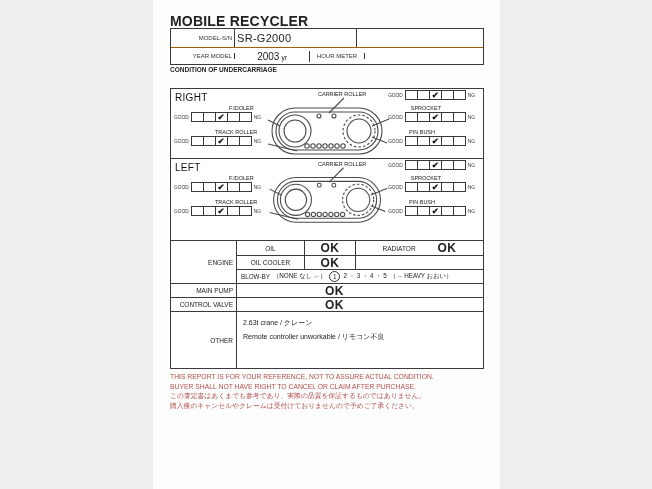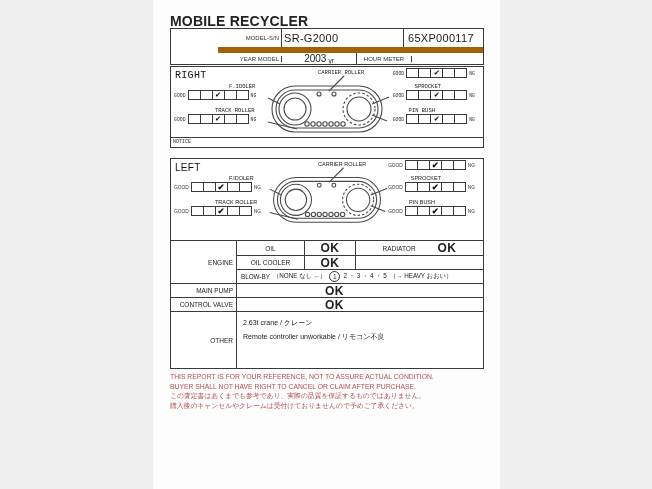--- a/index.html
+++ b/index.html
@@ -5,37 +5,37 @@
   * { margin:0; padding:0; box-sizing:border-box; }
   html,body { width:652px; height:489px; }
   body { font-family:"Liberation Sans", sans-serif; background:#efefef; color:#222; }
   .canvas { position:relative; width:652px; height:489px; background:#efefef; overflow:hidden; }
   .page { position:absolute; left:153px; top:0; width:347px; height:489px; background:#fdfdfd; }
 
   
   .report-title { position:absolute; left:17px; top:13px; font-size:14px; font-weight:bold;
                   letter-spacing:.2px; border-bottom:1.2px solid #222; padding-bottom:1px; }
   .htable { position:absolute; left:17px; top:28px; width:314px; height:37px;
-            border:1px solid #3a3a3a; background:#fff;padding-left:47px; }
+            border:1px solid #3a3a3a; background:#fff; }
   .hrow { position:relative; display:flex; height:18px; }
-  .hrow + .hrow { border-top:6px solid #a16207; height:17px;align-items:center; }
+  .hrow + .hrow { border-top:1px solid #a16207; height:17px;align-items:center; }
   .hcell { display:flex; align-items:center; overflow:hidden; }
   .hcell.rt { border-right:1px solid #3a3a3a; }
   .hlabel { font-size:6px; color:#333; justify-content:flex-end; padding-right:2px; }
   .hbig { font-size:11px; letter-spacing:.3px; }
   .w64 { width:64px; } .w122 { width:122px; padding-left:2px; }
   .w75 { width:75px; justify-content:center; } .w55 { width:55px; justify-content:center; font-size:6px; color:#333; }
   .flex1 { flex:1; }
   .cent { justify-content:center; }
   .unit { font-size:6.5px; margin-left:2px; margin-top:3px; }
 
   
   .sec-title { position:absolute; left:17px; top:66px; font-size:6.5px; font-weight:bold; color:#222; }
   .sidebox { position:absolute; left:17px; width:314px; border:1px solid #3a3a3a; background:#fff; }
-  .box-right { top:66px; height:82px;font-family:Liberation Mono, monospace; }
+  .box-right { top:88px; height:82px; }
   .box-left  { top:158px; height:100px; }
   .side-name { position:absolute; left:4px; top:3px; font-size:10px; letter-spacing:.3px; color:#111; }
   .diagram { position:absolute; left:0; top:0; }
   .part-label { position:absolute; font-size:5.5px; color:#222; white-space:nowrap; }
   .lbl-carrier { left:147px; top:2px; }
   .lbl-fidoler { left:58px; top:16px; }
   .lbl-track { left:44px; top:40px; }
   .lbl-sprocket { right:42px; top:16px; }
   .lbl-pinbush { right:48px; top:40px; }
   .cbgroup { position:absolute; display:flex; align-items:center; }
@@ -86,21 +86,20 @@
 
 <div class="canvas">
   <div class="page">
 
     <div class="report-title">MOBILE RECYCLER</div>
 
     <div class="htable">
       <div class="hrow">
         <div class="hcell hlabel rt w64">MODEL-S/N</div>
         <div class="hcell hbig rt w122">SR-G2000</div>
-        <div class="hcell hbig flex1" style="padding-left:4px">65XP000117</div>
       </div>
       <div class="hrow">
         <div class="hcell hlabel rt w64">YEAR MODEL</div>
         <div class="hcell rt w75">
           <span style="font-size:10px">2003</span>
           <span class="unit">yr</span>
         </div>
         <div class="hcell rt w55">HOUR METER</div>
       </div>
     </div>

